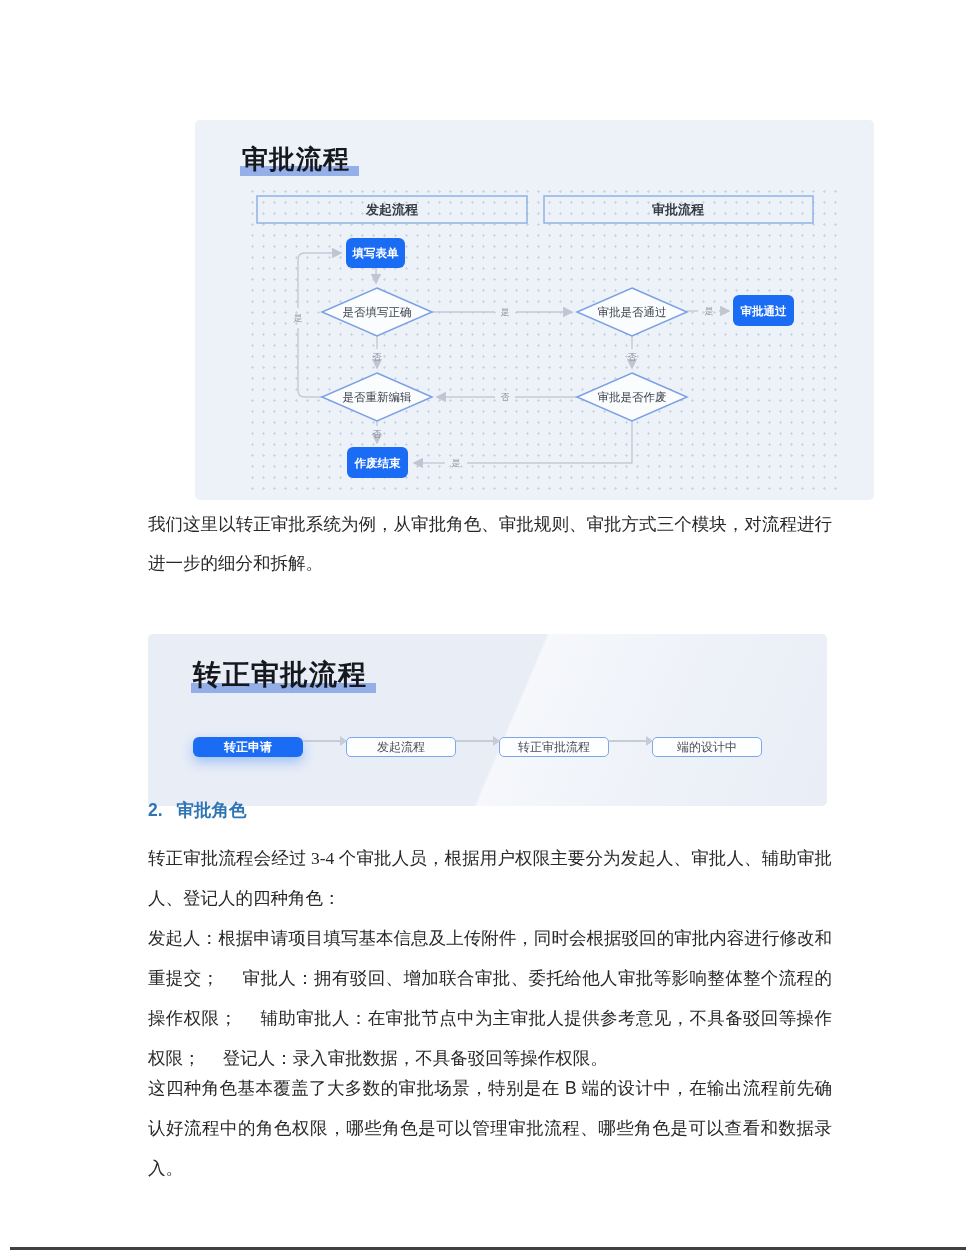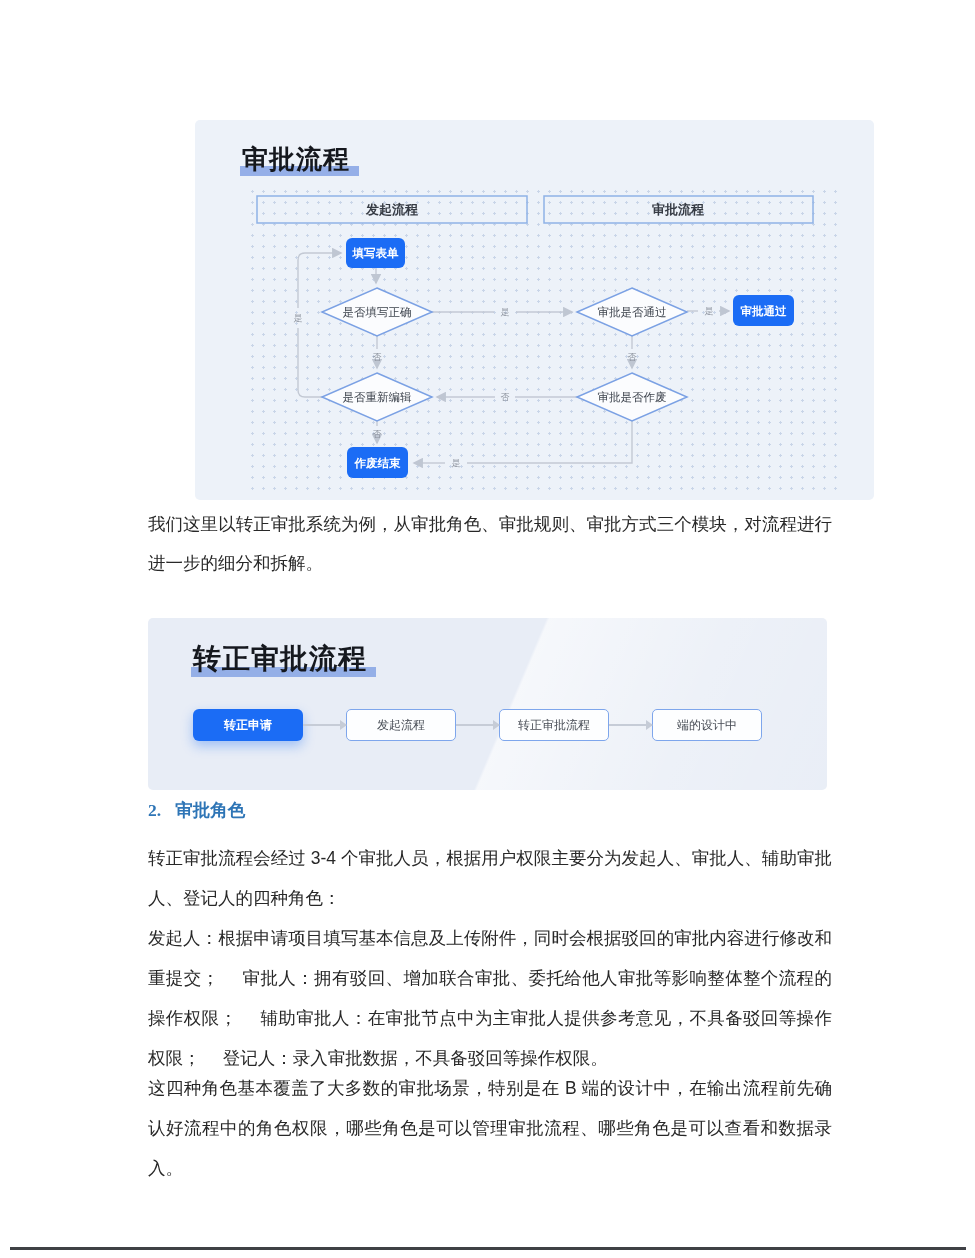--- a/index.html
+++ b/index.html
@@ -30,51 +30,51 @@
   }
   .panel1 .panel-title { left:47px; top:22px; font-size:26px; }
   .flow-svg { position:absolute; left:0; top:0; z-index:1; }
   .flow-svg text { font-family:"Liberation Sans","DejaVu Sans",sans-serif; }
   .lane-label { font-size:13px; font-weight:bold; fill:#363b44; }
   .node-label { font-size:11.5px; fill:#3d434d; }
   .blue-label { font-size:11.5px; font-weight:bold; fill:#ffffff; }
   .edge-label { font-size:9px; fill:#8b919c; }
   
   .panel2 {
-    position:absolute; left:148px; top:618px; width:679px; height:172px;
+    position:absolute; left:148px; top:634px; width:679px; height:172px;
     border-radius:5px; overflow:hidden;
     background:
       linear-gradient(113deg, rgba(255,255,255,0) 53%, rgba(255,255,255,.6) 53.4%, rgba(255,255,255,.22) 78%, rgba(255,255,255,.05) 100%),
       #e8edf6;
   }
   .panel2 .panel-title { left:45px; top:22px; font-size:28px; }
   .steps-row {
     position:absolute; left:45px; top:91px; display:flex; align-items:center;
   }
   .step-box {
-    width:110px; height:32px; display:flex; align-items:center; justify-content:center;
+    width:110px; height:20px; display:flex; align-items:center; justify-content:center;
     background:#fdfeff; border:1.5px solid #7ea6ec; border-radius:5px;
-    font-size:12px; color:#474c55; white-space:nowrap;
+    font-size:12px; color:#474c55; white-space:nowrap;margin-top:12px;
   }
   .step-box.primary {
     background:#1b6cf5; border:none; border-radius:6px; color:#fff; font-weight:bold;
     box-shadow:0 5px 12px rgba(27,108,245,.35);
   }
   .step-arrow { width:43px; height:1.5px; background:#c6ccd7; position:relative; }
   .step-arrow::after {
     content:""; position:absolute; right:-1px; top:-4.5px;
     border:5px solid transparent; border-left:7px solid #c6ccd7; border-right:0;
   }
   
   .article-block { position:absolute; left:148px; width:684px; }
   .para { font-size:17.5px; line-height:40px; text-align:justify; color:#282828; }
   .p-intro  { top:505px; line-height:38.5px; }
-  .section-heading { top:795px; font-size:17.5px; line-height:30px; color:#2e75b6;font-family:Liberation Serif, serif; }
+  .section-heading { top:795px; font-size:17.5px; line-height:30px; color:#2e75b6; }
   .section-heading .sec-num { margin-right:14px; }
-  .p-roles-intro { top:838px; }
+  .p-roles-intro { top:838px;font-family:Liberation Serif, serif; }
   .p-roles-detail { top:918px; }
   .p-summary { top:1068px; }
   
   .bottom-divider {
     position:absolute; left:10px; top:1247px; width:956px; height:2.5px; background:#3f4145;
   }
 </style>
 </head>
 <body>
 

